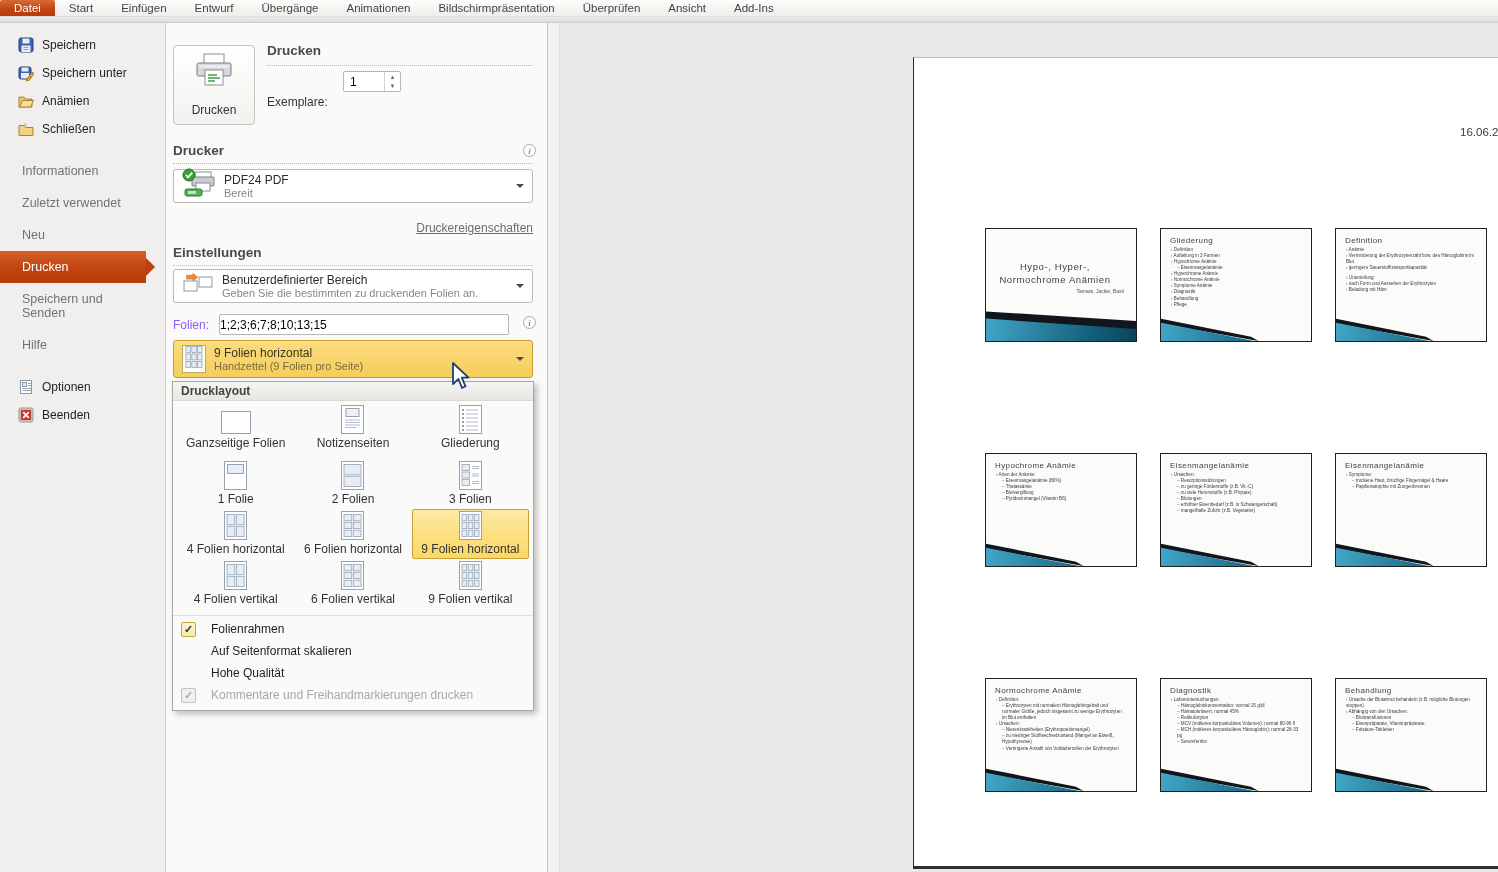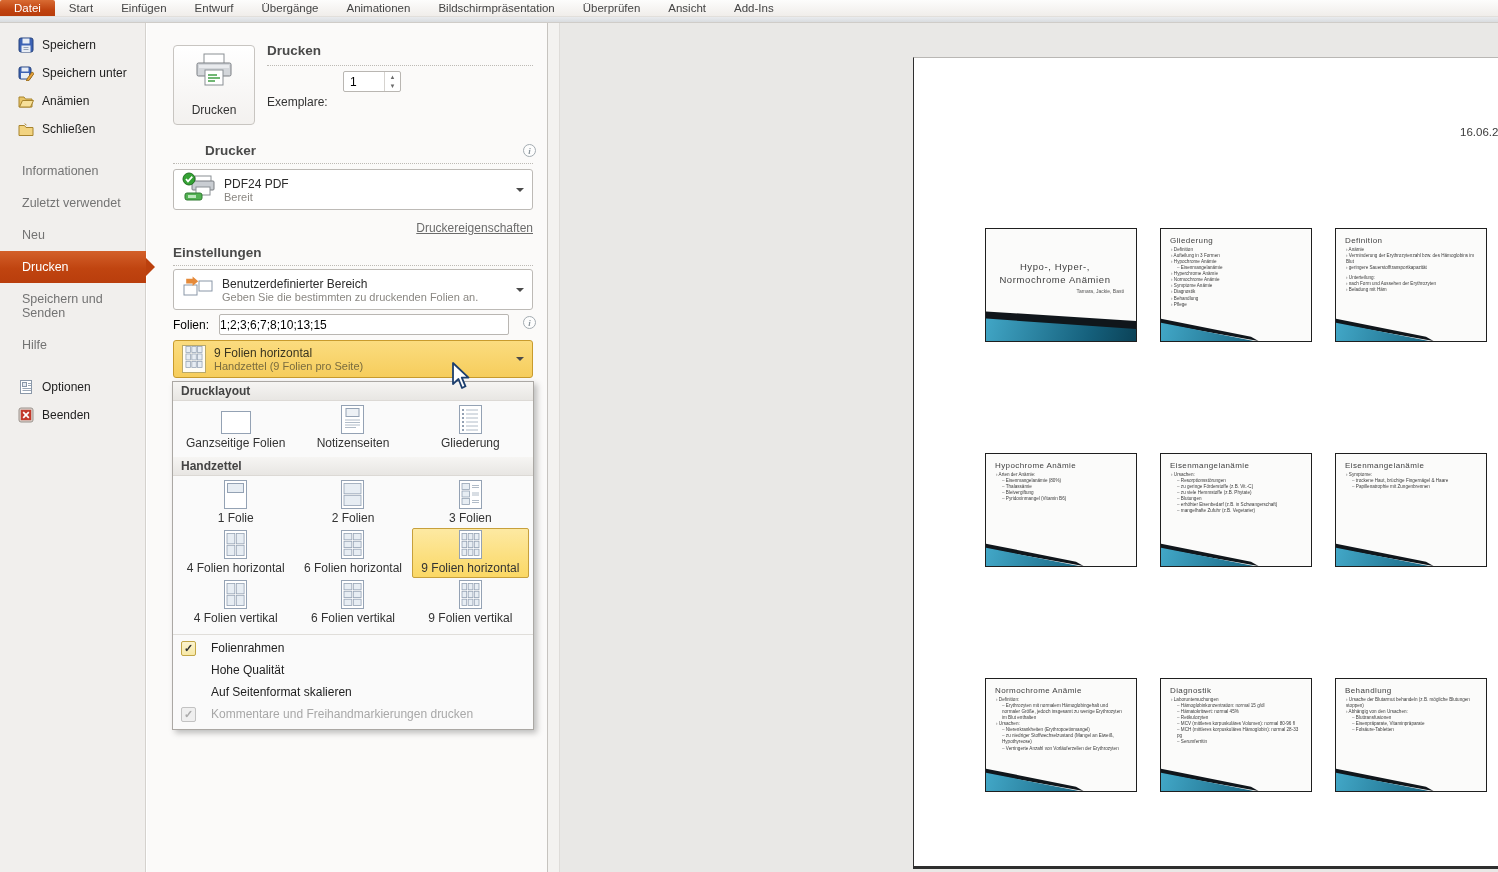--- a/index.html
+++ b/index.html
@@ -11,21 +11,21 @@
   #menubar { position:absolute; left:0; top:0; width:100%; height:17px;
     background:linear-gradient(#FDFDFC,#F0EDEA); display:flex; align-items:stretch;
     border-bottom:1px solid #E2DFDB; z-index:5;}
   .tab { padding:0 14px; font-size:11.5px; color:#444; line-height:17px; cursor:default; }
   .tab.active { background:linear-gradient(#D96B33,#C14410 60%,#B83C0C);
     color:#FFF; border-radius:2px 2px 0 0; }
   #ribbon-strip { position:absolute; left:0; top:17px; width:100%; height:6px;
     background:linear-gradient(#E9EBEE,#D9DCDF); border-bottom:1px solid #CFCCC8; z-index:4;}
 
   
-  #sidebar { position:absolute; left:0; top:23px; width:146px; bottom:0;
+  #sidebar { position:absolute; left:0; top:23px; width:166px; bottom:0;
     background:#F1EFED; border-right:1px solid #D5D2CE; padding-top:8px; z-index:3;}
   .sb-cmd { display:flex; align-items:center; gap:8px; padding:6px 0 6px 18px;
     font-size:12px; color:#1E1E1E; }
   .sb-ico { width:16px; height:16px; flex:0 0 16px; display:inline-block; }
   .sb-nav { padding:9px 10px 9px 22px; font-size:12.5px; color:#737373; width:146px; }
   .sb-nav.selected { background:linear-gradient(#D3602A,#C04410 55%,#B93E0C);
     color:#FFF; position:relative; }
   .sb-nav.selected::after { content:""; position:absolute; right:-9px; top:50%;
     margin-top:-9px; border-top:9px solid transparent; border-bottom:9px solid transparent;
     border-left:9px solid #BB400E; }
@@ -50,33 +50,33 @@
   #copies-box input { flex:1; border:0; outline:none; font:12px "Liberation Sans",sans-serif;
     padding-left:6px; width:34px; background:transparent;}
   .spin { width:16px; border-left:1px solid #D6D3CF; display:flex; flex-direction:column; }
   .spin span { flex:1; font-size:6px; color:#6A6A6A; display:flex; align-items:center;
     justify-content:center; cursor:pointer;}
 
   .info { position:absolute; width:13px; height:13px; border:1px solid #A3ABB1;
     border-radius:50%; color:#8C969D; font:italic bold 9px "Liberation Serif",serif;
     display:flex; align-items:center; justify-content:center; background:#FDFDFD;}
 
-  .combo { position:absolute; left:26px; width:360px; height:41px; background:#FFF;
+  .combo { position:absolute; left:26px; width:360px; height:34px; background:#FFF;
     border:1px solid #BDBAB6; border-radius:3px; display:flex; align-items:center;
     padding:0 8px; gap:8px; cursor:pointer;}
   .combo .txt { flex:1; min-width:0; }
   .combo .t1 { font-size:12px; color:#2B2B2B; white-space:nowrap; }
   .combo .t2 { font-size:11px; color:#8A8782; white-space:nowrap; overflow:hidden; }
   .caret { width:0; height:0; border-left:4px solid transparent; border-right:4px solid transparent;
     border-top:4px solid #4A4A4A; flex:0 0 auto;}
 
   #props-link { position:absolute; left:26px; top:198px; width:360px; text-align:right;
     font-size:12px; color:#6B6B6B; text-decoration:underline; cursor:pointer; }
 
-  .folien-label { position:absolute; left:26px; top:295px; font-size:12px; color:#000000; }
+  .folien-label { position:absolute; left:26px; top:295px; font-size:12px; color:#8b5cf6; }
   #folien-input { position:absolute; left:72px; top:291px; width:290px; height:21px;
     border:1px solid #B9B6B2; border-radius:2px; font:12px "Liberation Sans",sans-serif;
     outline:none; background:#FFF;}
 
   #layout-combo { top:317px; height:38px;
     background:linear-gradient(#FBDC7F,#F6CD5C); border:1px solid #C89B2D; }
   #layout-combo .t1 { color:#3A3категори520; color:#3A3520; }
   #layout-combo .t2 { color:#7A6C3F; }
   .grid-ico-box { width:24px; height:28px; background:#FFFDF5; border:1px solid #B9A96B;
     display:flex; align-items:center; justify-content:center; flex:0 0 auto;}
@@ -234,21 +234,21 @@
 
   <div class="copies-row">Exemplare:</div>
   <div id="copies-box">
     <input value="1" style="">
     <div class="spin">
       <span>▲</span>
       <span>▼</span>
     </div>
   </div>
 
-  <div class="h-section" style="left:26px; top:120px;margin-left:32px;">Drucker</div>
+  <div class="h-section" style="left:26px; top:120px;">Drucker</div>
   <div class="info" style="left:376px; top:121px;">i</div>
   <div class="dots" style="left:26px; top:140px; width:360px;"></div>
 
   <div class="combo" style="top:146px;">
     <span>
       <svg width="34" height="32" viewBox="0 0 34 32">
         <rect x="13" y="4" width="16" height="6" fill="#FFF" stroke="#8A8F94"></rect>
         <rect x="10" y="9" width="22" height="9" rx="1" fill="#C9CDD2" stroke="#7A7E83"></rect>
         <rect x="14" y="15" width="14" height="8" fill="#FFF" stroke="#8A8F94"></rect>
         <rect x="3" y="21" width="17" height="7" rx="2" fill="#52B152" stroke="#2F7A30"></rect>
@@ -345,21 +345,20 @@
             <path d="M7 17 h12" stroke="#A8B4C2" stroke-width="0.9"></path>
             <rect x="3" y="20" width="2" height="2" fill="#94A2B4"></rect>
             <path d="M7 21 h12" stroke="#A8B4C2" stroke-width="0.9"></path>
             <rect x="3" y="24" width="2" height="2" fill="#94A2B4"></rect>
             <path d="M7 25 h12" stroke="#A8B4C2" stroke-width="0.9"></path>
           </svg>
         </div>
         <div class="lm-lb">Gliederung</div>
       </div>
     </div>
-    <div class="lm-header">Handzettel</div>
     <div class="lm-grid">
       <div class="lm-item">
         <div class="lm-ic">
           <svg width="23" height="29" viewBox="0 0 23 29">
             <rect x="0.5" y="0.5" width="22" height="28" fill="#FFF" stroke="#94A2B4"></rect>
             <rect x="3.5" y="3.5" width="16" height="9" fill="#E7EDF3" stroke="#94A2B4"></rect>
           </svg>
         </div>
         <div class="lm-lb">1 Folie</div>
       </div>
@@ -473,24 +472,24 @@
         </div>
         <div class="lm-lb">9 Folien vertikal</div>
       </div>
     </div>
     <div class="lm-sep"></div>
     <div class="opt">
       <span class="cb">✓</span>
       <span class="opt-lb">Folienrahmen</span>
     </div>
     <div class="opt">
+      <span class="opt-lb">Auf Seitenformat skalieren</span>
+    </div>
+    <div class="opt">
       <span class="opt-lb">Hohe Qualität</span>
-    </div>
-    <div class="opt">
-      <span class="opt-lb">Auf Seitenformat skalieren</span>
     </div>
     <div class="opt disabled">
       <span class="cb">✓</span>
       <span class="opt-lb">Kommentare und Freihandmarkierungen drucken</span>
     </div>
     <div id="menu-bottom-pad"></div>
   </div>
 
 <div id="preview">
   <div class="inner-strip"></div>

